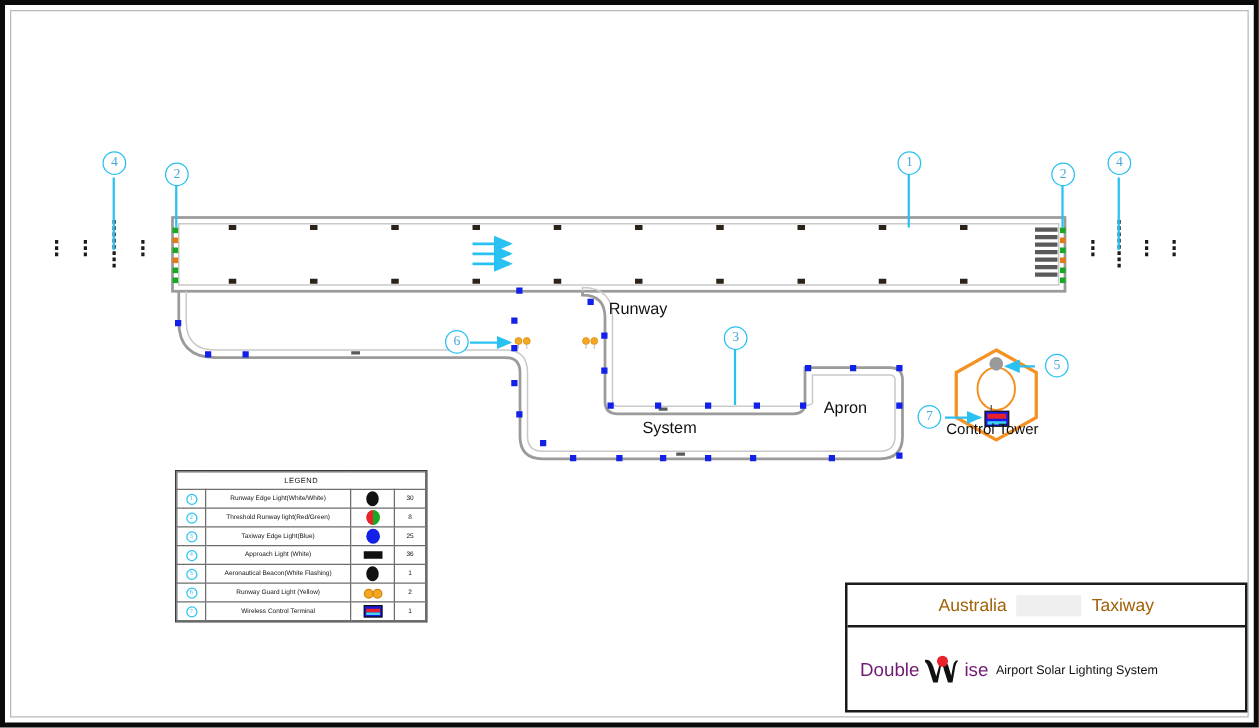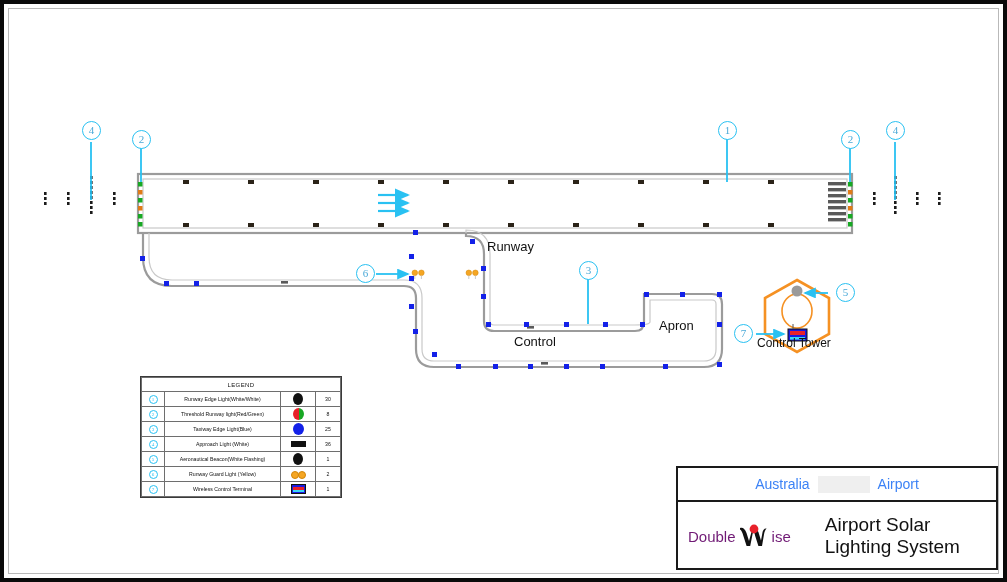--- a/index.html
+++ b/index.html
@@ -38,26 +38,26 @@
   .sym-wt{width:15px;height:10px;background:#1a1ae0;border:1px solid #111;
         position:relative;box-sizing:border-box;}
   .sym-wt span{position:absolute;left:1px;right:1px;top:2px;height:3px;background:#e8212a;}
   .sym-wt em{position:absolute;left:1px;right:1px;bottom:1px;height:2px;background:#3bd7f5;}
   
   #titleblock{position:absolute;left:672px;top:462px;width:322px;height:104px;
         border:2px solid #1a1a1a;background:#fff;box-sizing:border-box;}
   #tb-top{height:32px;border-bottom:2px solid #1a1a1a;position:relative;}
   #tb-top .row{position:absolute;left:0;right:0;top:0;bottom:0;
         display:flex;align-items:center;justify-content:center;gap:8px;}
-  #tb-top .t{font-size:14px;color:#3b82f6;}
+  #tb-top .t{font-size:14px;color:#a16207;}
   #tb-redact{width:52px;height:17px;background:#efefef;}
   #tb-bot{height:68px;display:flex;align-items:center;padding-left:10px;gap:6px;}
   #brand{display:flex;align-items:center;font-size:15px;color:#701a75;}
   #logo{position:relative;width:34px;height:24px;margin:0 1px;}
-  #tb-sys{font-size:19px;color:#111;margin-left:28px;}
+  #tb-sys{font-size:10px;color:#111;}
   
   .callout{position:absolute;width:19px;height:19px;border-radius:50%;
         border:1.6px solid #29c1f2;color:#4aa9d8;background:#fff;
         font-family:"Liberation Serif",serif;font-size:11px;line-height:16px;
         text-align:center;box-sizing:border-box;z-index:6;}
 </style>
 </head>
 <body>
 
 <div id="sheet">
@@ -281,21 +281,21 @@
   <div class="callout" style="left:128px;top:126px;">2</div>
   <div class="callout" style="left:837px;top:126px;">2</div>
   <div class="callout" style="left:575px;top:257px;">3</div>
   <div class="callout" style="left:78px;top:117px;">4</div>
   <div class="callout" style="left:882px;top:117px;">4</div>
   <div class="callout" style="left:832px;top:279px;">5</div>
   <div class="callout" style="left:352px;top:260px;">6</div>
   <div class="callout" style="left:730px;top:320px;">7</div>
 
   <div class="lbl" style="left:483px;top:191px;font-size:13px;margin-top:44px;">Runway</div>
-  <div class="lbl" style="left:510px;top:330px;font-size:13px;">Control</div>
+  <div class="lbl" style="left:510px;top:330px;font-size:13px;">System</div>
   <div class="lbl" style="left:655px;top:314px;font-size:13px;">Apron</div>
   <div class="lbl" style="left:753px;top:332px;font-size:12px;">Control Tower</div>
 
   <div id="legend">
     <table>
       <thead>
         <tr>
             <th colspan="4">LEGEND</th>
           </tr>
       </thead>
@@ -344,21 +344,21 @@
         </tr>
       </tbody>
     </table>
   </div>
 
   <div id="titleblock">
     <div id="tb-top">
       <div class="row">
         <span class="t">Australia</span>
         <span id="tb-redact"></span>
-        <span class="t">Airport</span>
+        <span class="t">Taxiway</span>
       </div>
     </div>
     <div id="tb-bot">
       <div id="brand">
         <span>Double</span>
         <span id="logo">
           <svg viewBox="0 0 34 24" width="34" height="24">
             <path d="M3,4 C6,3 8,5 9.5,9 L12,17 L14.5,8 C15.2,5.5 16.6,4.6 17.6,5.4
                      C16.2,7.2 15.6,9.6 15.2,12 L13.2,22 L9.6,22 L6.4,12
                      C5.4,8.6 4.4,6.4 3,5.6 Z" fill="#111"></path>

